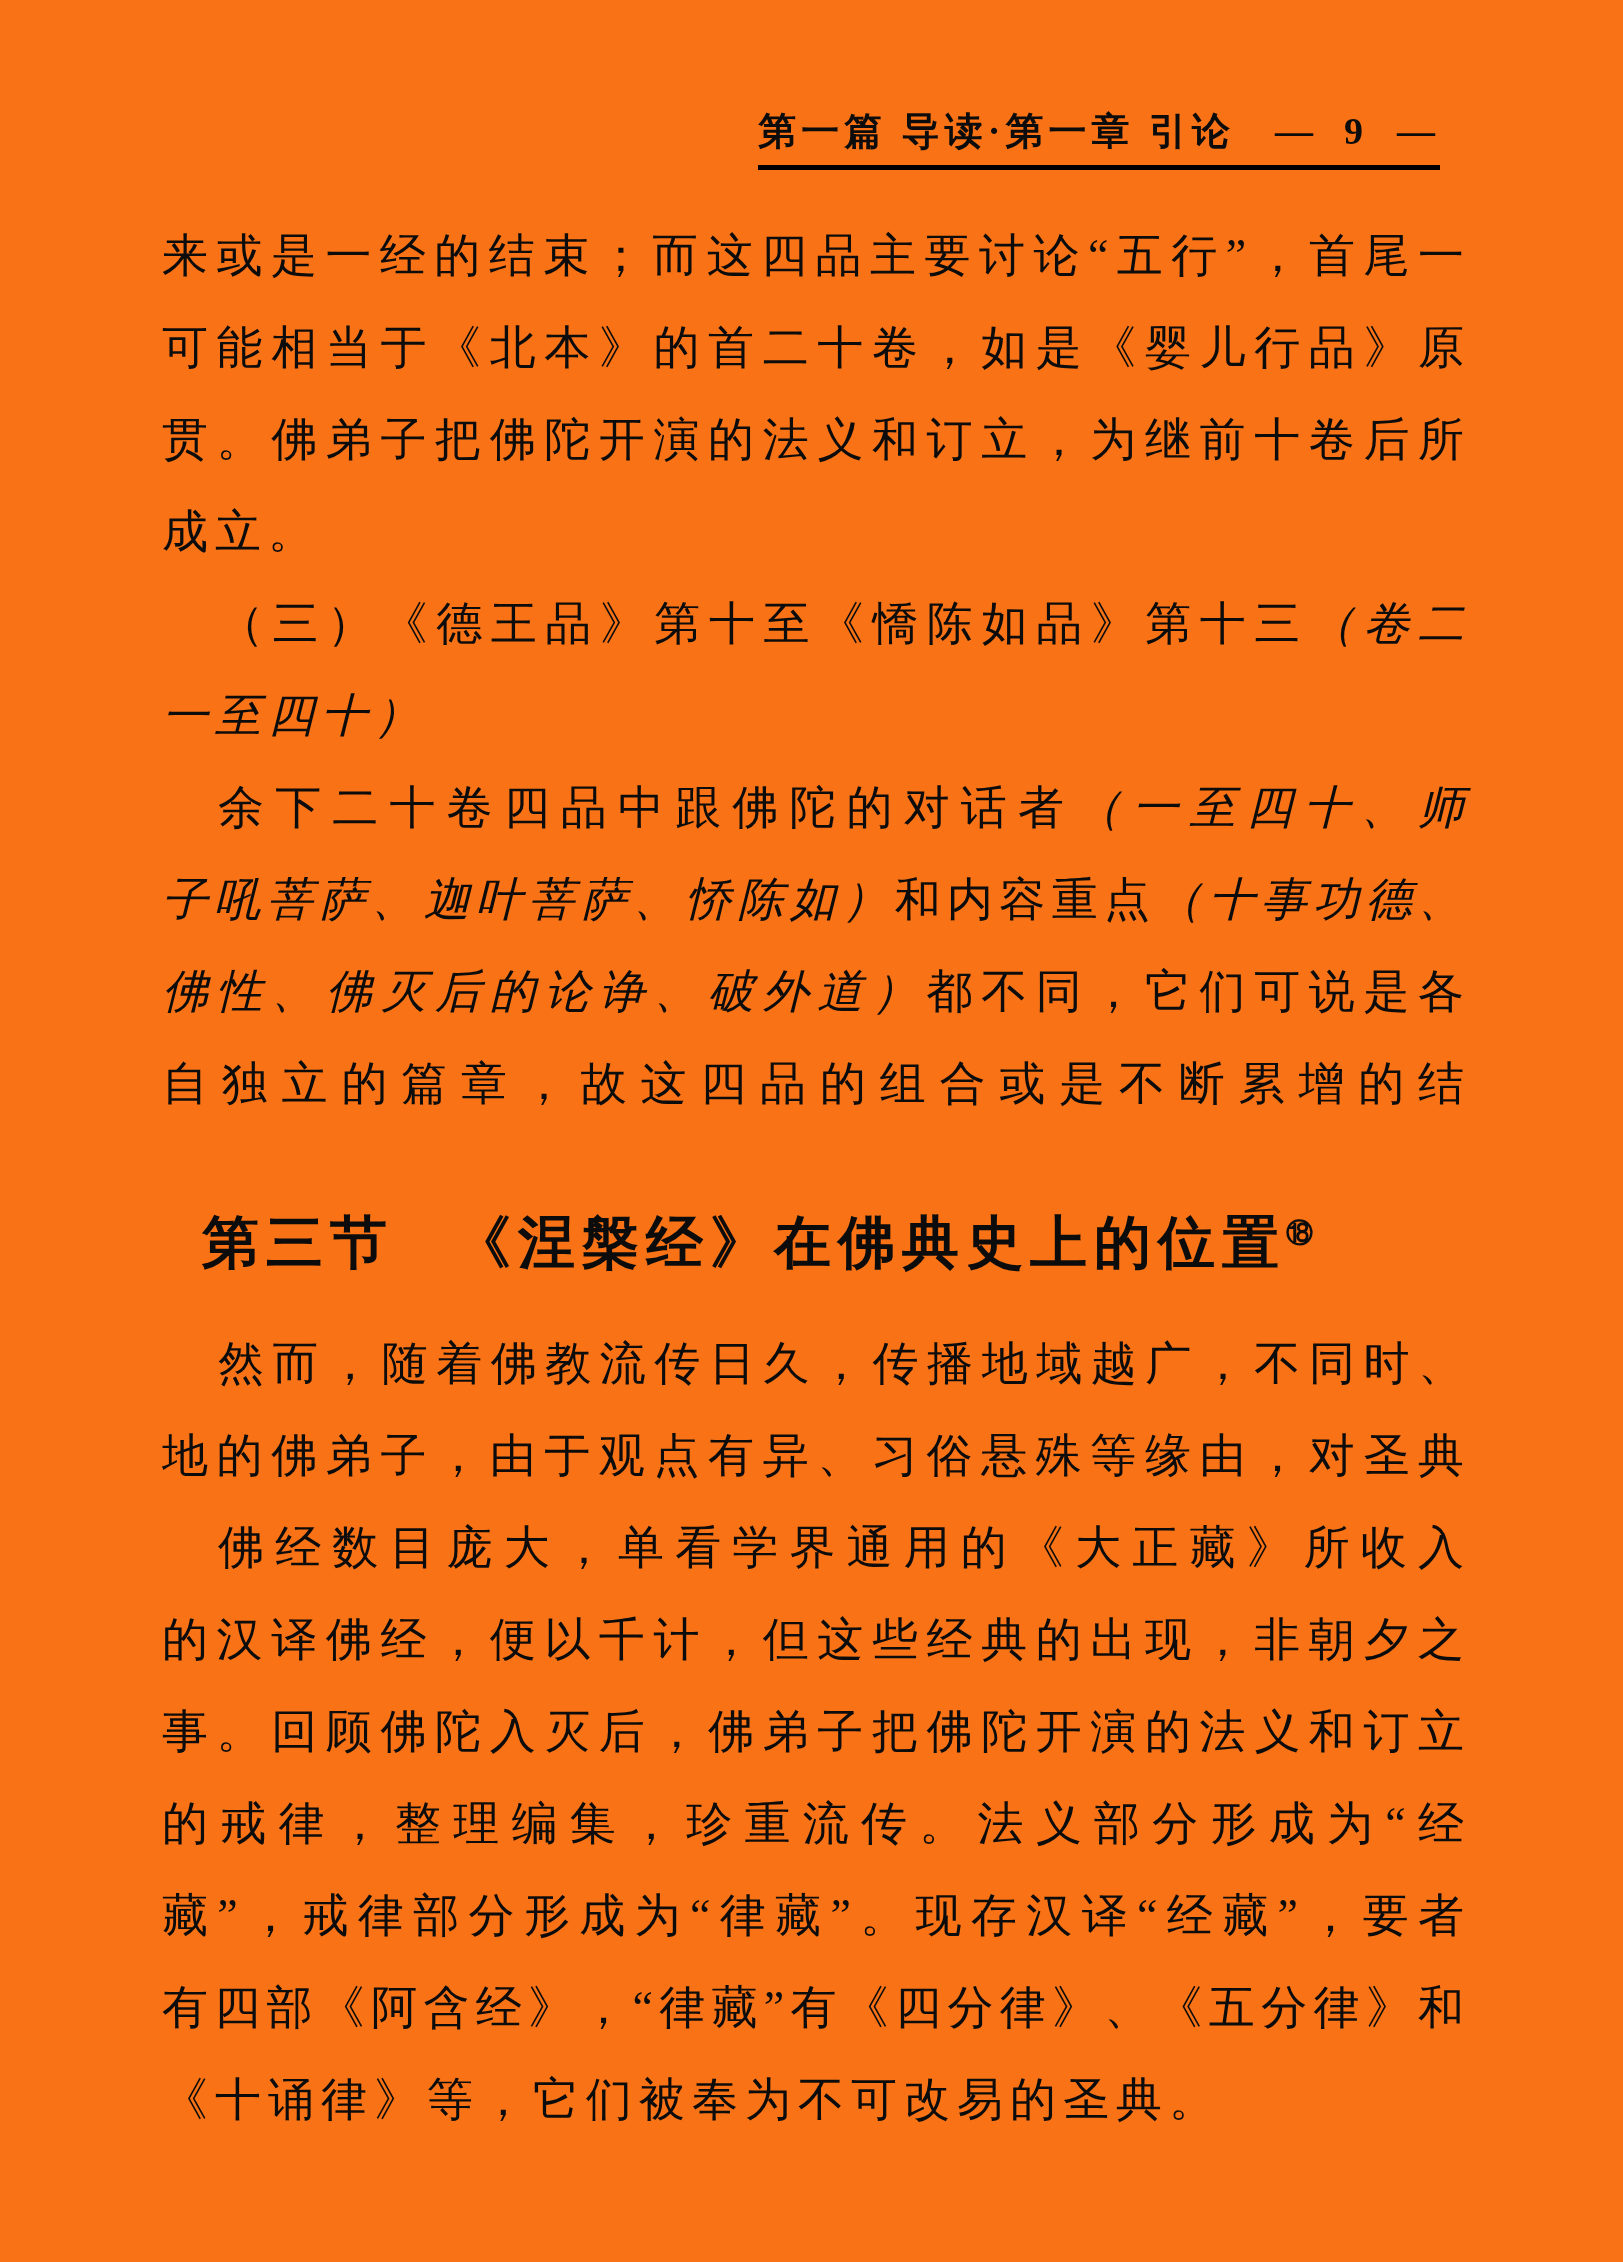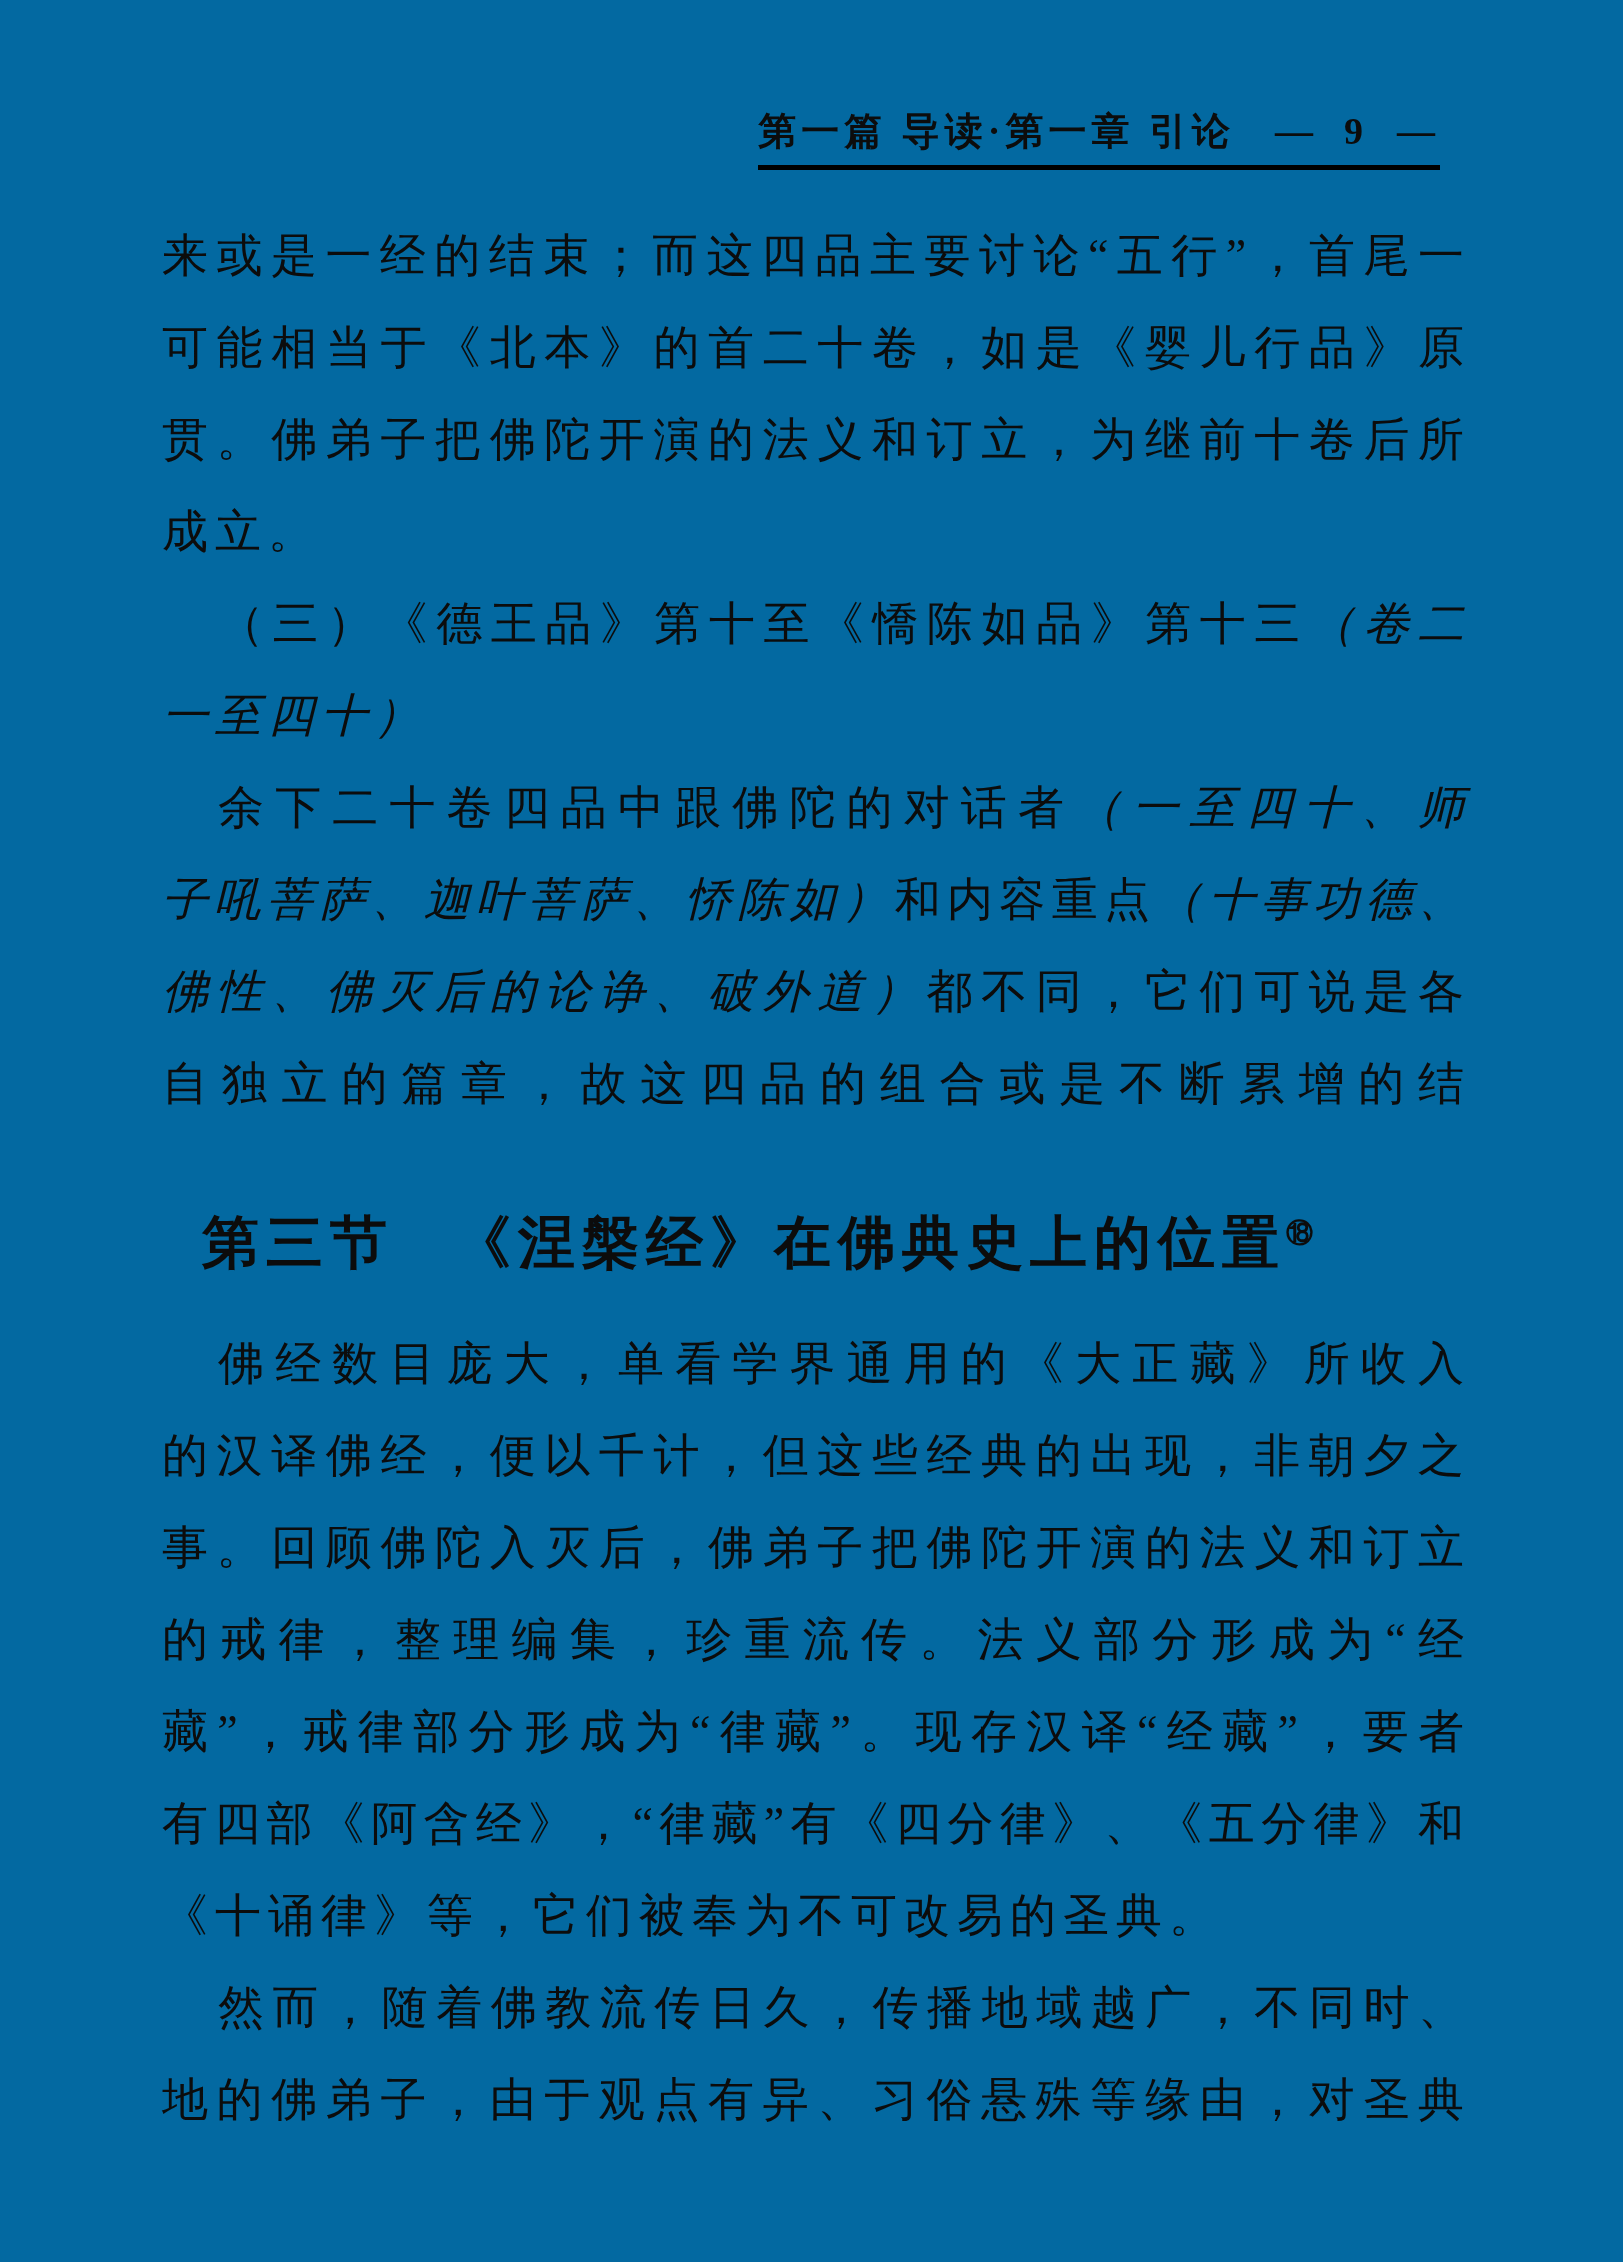--- a/index.html
+++ b/index.html
@@ -1,21 +1,21 @@
 <!DOCTYPE html>
 <html><head>
 <meta charset="utf-8">
 <style>
   html, body { margin: 0; padding: 0; background: #ffffff; }
   .page {
     position: relative;
     width: 1624px;
     height: 2263px;
     box-sizing: border-box;
-    background: #0369a1;
+    background: #f97316;
     color: #0c0c0c;
     padding: 0 154px 0 162px;
     font-family: "Liberation Serif", "DejaVu Serif", serif;
     overflow: hidden;
   }
   
   .header-row {
     display: flex;
     justify-content: flex-end;
     padding-top: 107px;
@@ -99,29 +99,29 @@
       <div class="line fill"><span class="kai">子吼菩萨、迦叶菩萨、㤭陈如）</span><span>和内容重点</span><span class="kai">（十事功德、</span></div>
       <div class="line fill"><span class="kai">佛性、佛灭后的论诤、破外道）</span><span>都不同，它们可说是各</span></div>
       <div class="line fill">自独立的篇章，故这四品的组合或是不断累增的结</div>
     </div>
 
     <div class="section-heading">
       <span class="hnum">第三节</span><span>《涅槃经》在佛典史上的位置</span><span class="fnote">⑱</span>
     </div>
 
     <div>
+      <div class="line fill ind">然而，随着佛教流传日久，传播地域越广，不同时、</div>
+      <div class="line fill">地的佛弟子，由于观点有异、习俗悬殊等缘由，对圣典</div>
+    </div>
+
+    <div>
       <div class="line fill ind">佛经数目庞大，单看学界通用的《大正藏》所收入</div>
       <div class="line fill">的汉译佛经，便以千计，但这些经典的出现，非朝夕之</div>
       <div class="line fill">事。回顾佛陀入灭后，佛弟子把佛陀开演的法义和订立</div>
       <div class="line fill">的戒律，整理编集，珍重流传。法义部分形成为“经</div>
       <div class="line fill">藏”，戒律部分形成为“律藏”。现存汉译“经藏”，要者</div>
       <div class="line fill">有四部《阿含经》，“律藏”有《四分律》、《五分律》和</div>
       <div class="line">《十诵律》等，它们被奉为不可改易的圣典。</div>
     </div>
 
-    <div>
-      <div class="line fill ind">然而，随着佛教流传日久，传播地域越广，不同时、</div>
-      <div class="line fill">地的佛弟子，由于观点有异、习俗悬殊等缘由，对圣典</div>
-    </div>
-
   </div>
 </div>
 
 
 </body></html>

